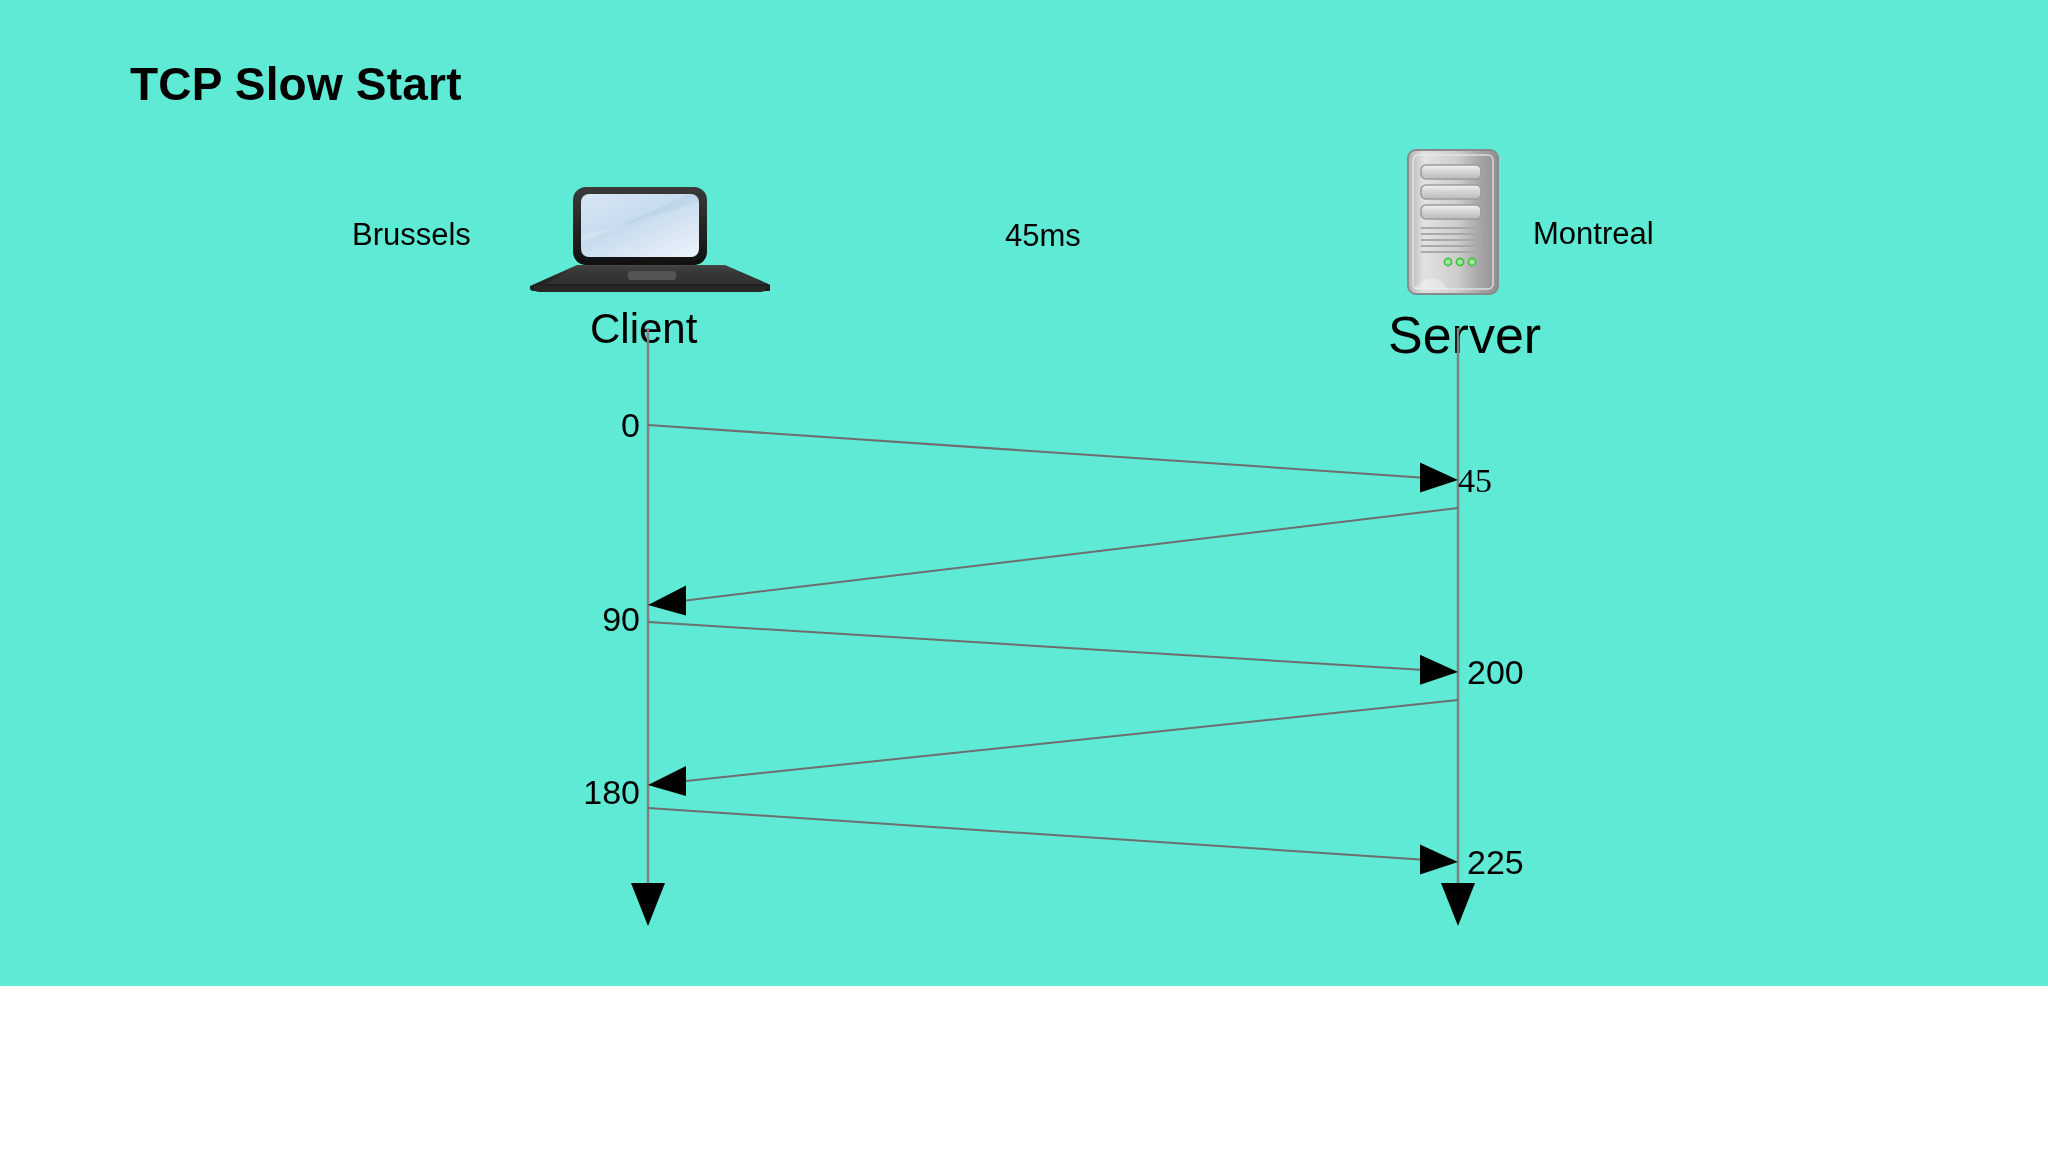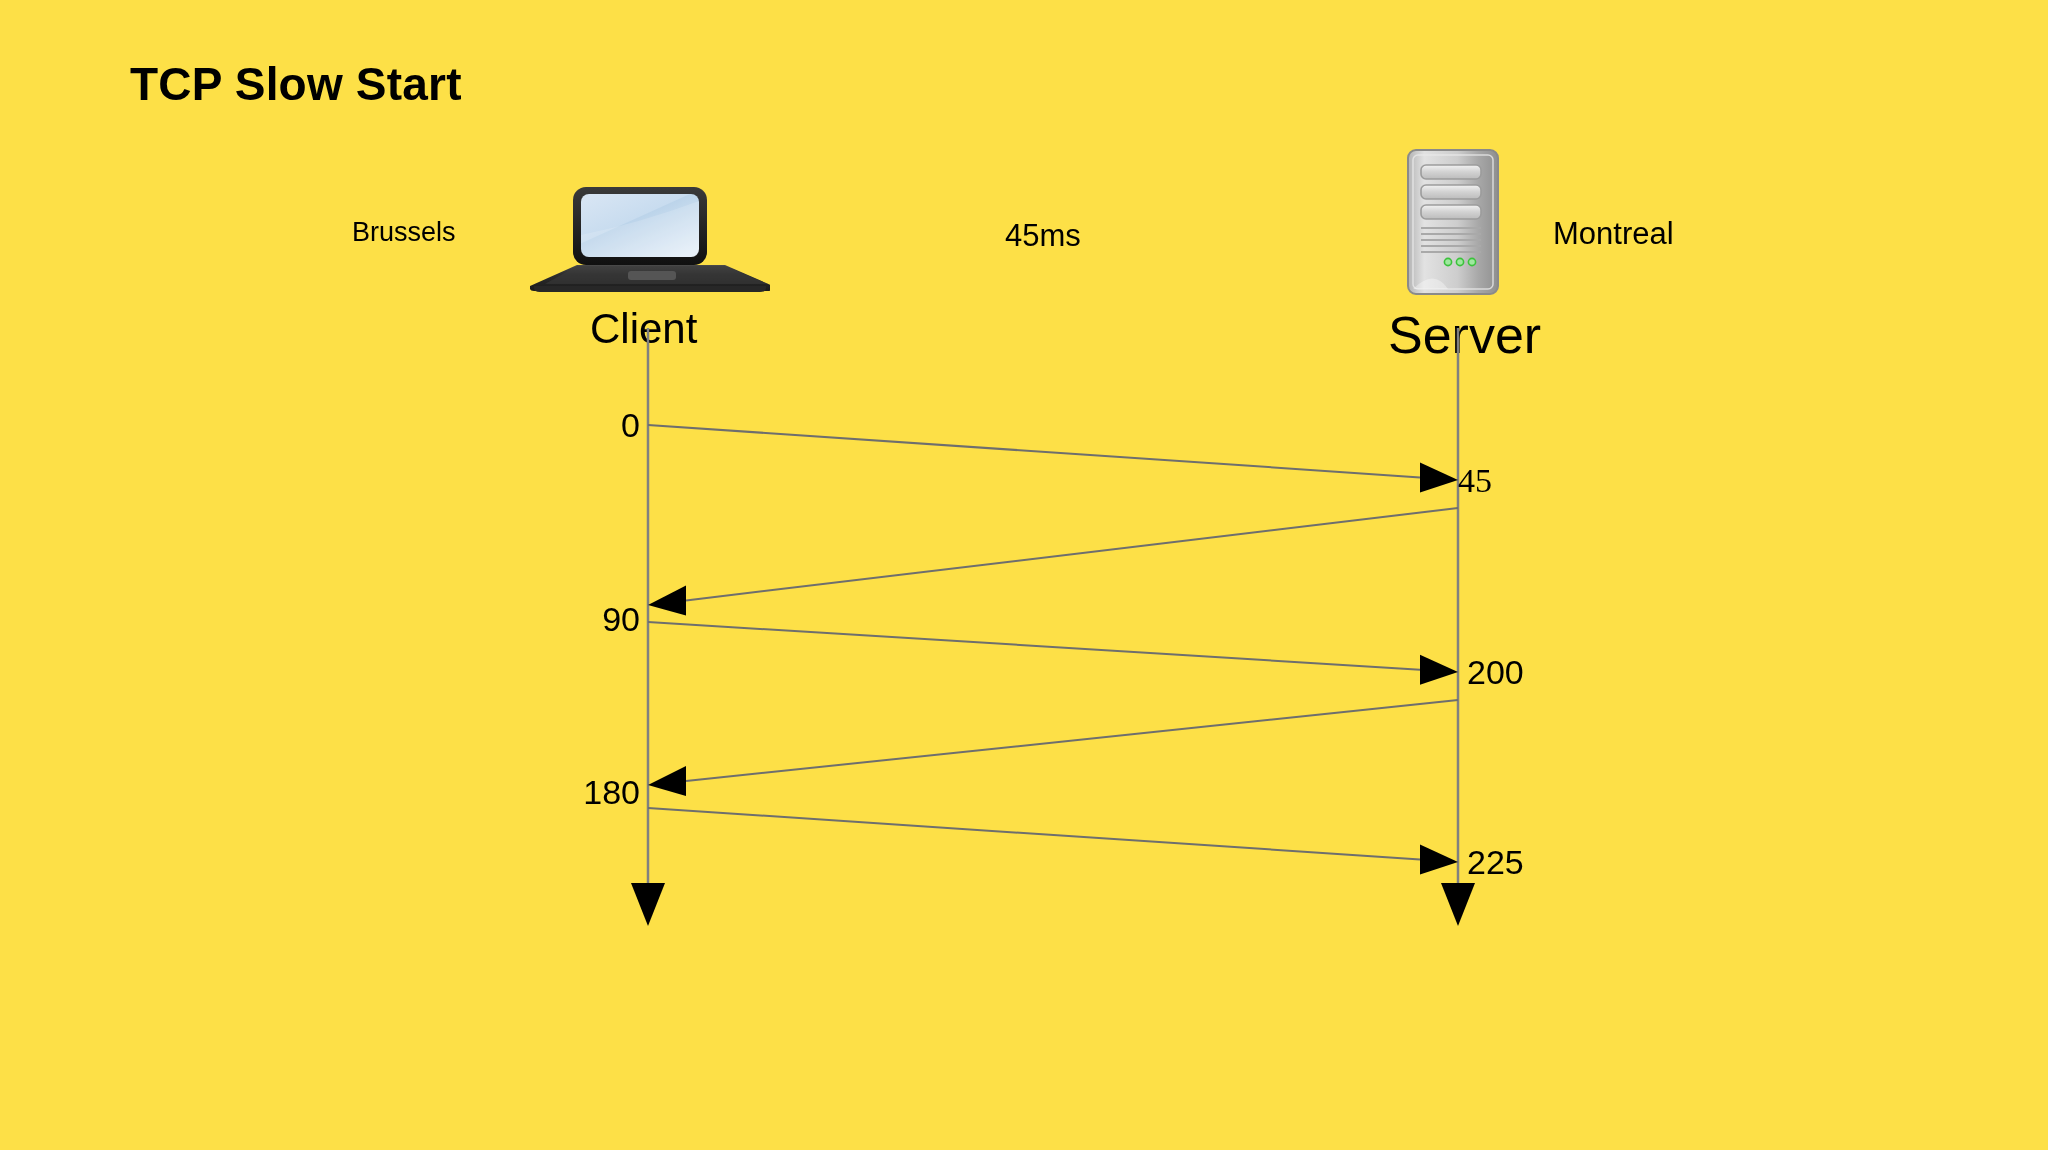--- a/index.html
+++ b/index.html
@@ -8,22 +8,22 @@
     padding: 0;
     background: #ffffff;
   }
   body {
     font-family: "Liberation Sans", sans-serif;
     color: #000000;
   }
   #canvas {
     position: relative;
     width: 2048px;
-    height: 1150px;
-    background: #fde047;
+    height: 986px;
+    background: #5eead4;
     overflow: hidden;
   }
   #diagram-svg {
     position: absolute;
     left: 0;
     top: 0;
     width: 2048px;
     height: 1150px;
   }
   .txt {
@@ -34,27 +34,26 @@
   #page-title {
     left: 130px;
     top: 57px;
     font-size: 46px;
     font-weight: bold;
     letter-spacing: 0.2px;
   }
   #label-city-left {
     left: 352px;
     top: 217px;
-    font-size: 27px;
+    font-size: 31px;
   }
   #label-city-right {
     left: 1533px;
     top: 216px;
     font-size: 31px;
-    margin-left: 20px;
   }
   #label-latency {
     left: 1005px;
     top: 218px;
     font-size: 31px;
   }
   #label-actor-left {
     left: 590px;
     top: 305px;
     font-size: 42px;

